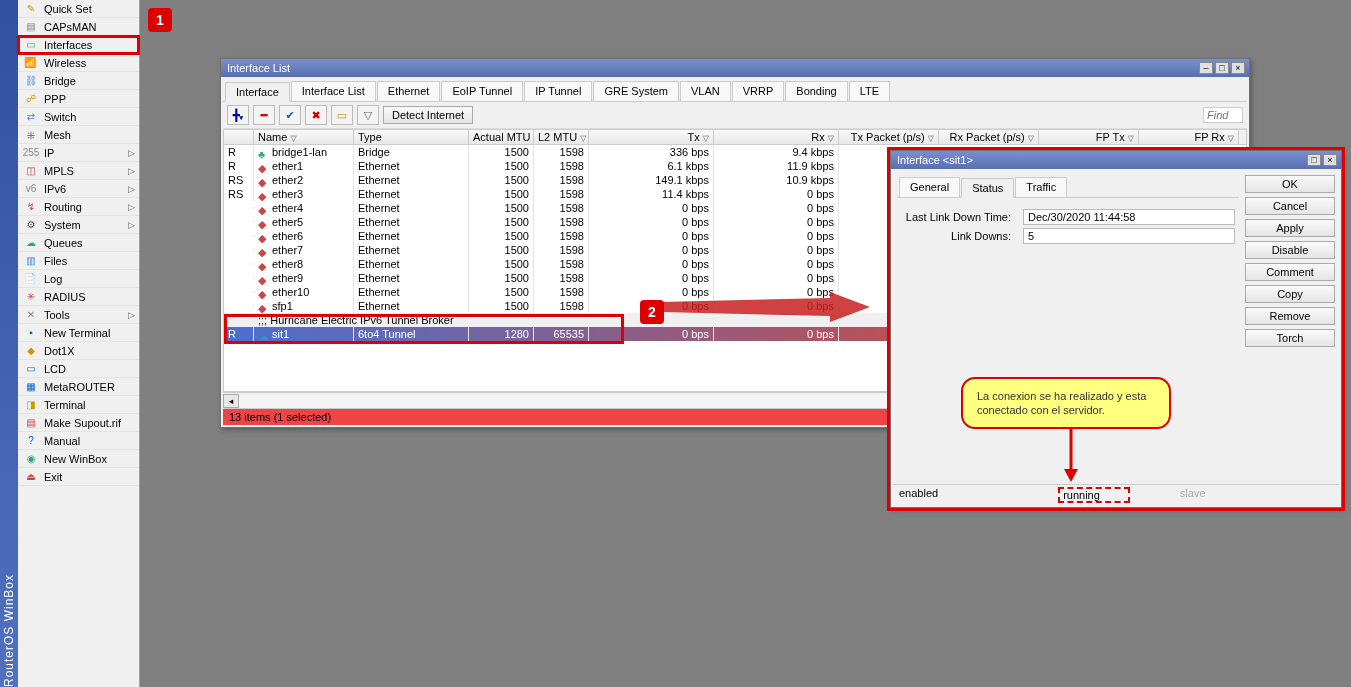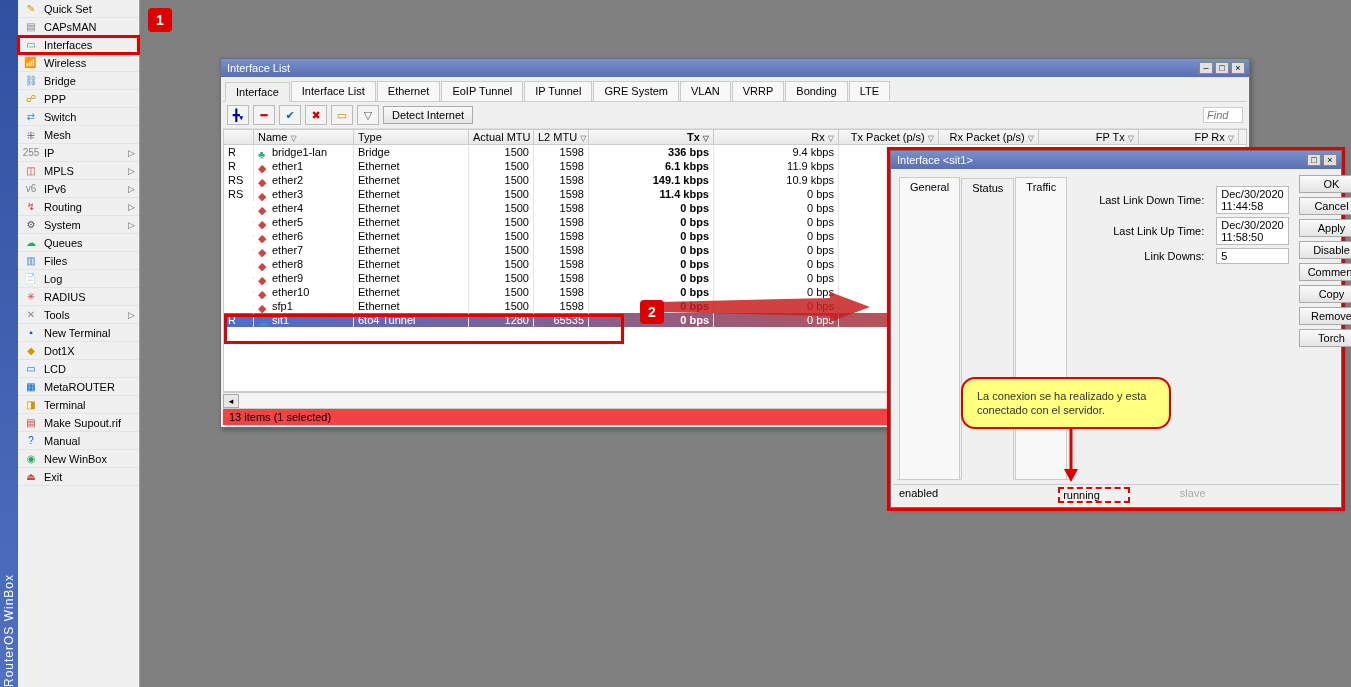--- a/index.html
+++ b/index.html
@@ -51,36 +51,36 @@
 .th .sort { font-size: 8px; color: #666; }
 .tbody { }
 .tr { display: flex; height: 14px; align-items: center; }
 .tr.selected { background: linear-gradient(to right, #4a6fd0, #c05050 70%, #d04040); color: #fff; }
 .tr.comment-row { background: #f0f0f0; font-style: normal; }
 .col-flag { width: 30px; }
 .col-name { width: 100px; }
 .col-type { width: 115px; }
 .col-mtu { width: 65px; text-align: right; }
 .col-l2 { width: 55px; text-align: right; }
-.col-tx { width: 125px; text-align: right; font-weight: bold; }
+.col-tx { width: 125px; text-align: right; }
 .col-rx { width: 125px; text-align: right; }
 .col-txp { width: 100px; text-align: right; }
 .col-rxp { width: 100px; text-align: right; }
 .col-fptx { width: 100px; text-align: right; }
 .col-fprx { width: 100px; text-align: right; }
 .ifc-icon { display: inline-block; width: 12px; height: 10px; margin-right: 2px; vertical-align: middle; }
 .ic-bridge { color: #3a7; }
 .ic-ether { color: #c44; }
 .ic-sit { color: #48c; }
 
 .statusbar { border-top: 1px solid #ccc; padding: 2px 6px; background: #ef4444; }
 
 
 .detail-body { display: flex; padding: 4px; gap: 6px; }
-.detail-left { flex: 1; display: flex; flex-direction: row; gap: 20px; }
+.detail-left { flex: 1; display: flex; flex-direction: column; }
 .detail-right { width: 90px; display: flex; flex-direction: column; gap: 4px; }
 .detail-right .btn { width: 100%; text-align: center; }
 .form-row { display: flex; align-items: center; margin: 3px 0; }
 .form-row label { width: 110px; text-align: right; margin-right: 12px; }
 .form-row .val { flex: 1; border: 1px solid #bbb; background: #fff; padding: 1px 4px; }
 .detail-status { display: flex; gap: 10px; padding: 2px 6px; border-top: 1px solid #ccc; font-size: 11px; }
 .status-running { border: 2px dashed #d00; padding: 0 28px 0 3px; }
 .status-slave { color: #aaa; }
 
 
@@ -421,20 +421,24 @@
               <div class="td col-type">Ethernet</div>
               <div class="td col-mtu">1500</div>
               <div class="td col-l2">1598</div>
               <div class="td col-tx">0 bps</div>
               <div class="td col-rx">0 bps</div>
               <div class="td col-txp"></div>
               <div class="td col-rxp"></div>
               <div class="td col-fptx"></div>
               <div class="td col-fprx"></div>
             </div>
+            <div class="tr comment-row">
+              <div class="td col-flag"></div>
+              <div class="td" style="flex:1;">;;; Hurricane Electric IPv6 Tunnel Broker</div>
+            </div>
             <div class="tr selected">
               <div class="td col-flag">R</div>
               <div class="td col-name"><span class="ifc-icon ic-sit">☁</span>sit1</div>
               <div class="td col-type">6to4 Tunnel</div>
               <div class="td col-mtu">1280</div>
               <div class="td col-l2">65535</div>
               <div class="td col-tx">0 bps</div>
               <div class="td col-rx">0 bps</div>
               <div class="td col-txp"></div>
               <div class="td col-rxp"></div>
@@ -474,24 +478,20 @@
         <div class="detail-left">
           <div class="tabs" id="detail-tabs">
               <span class="tab">General</span>
               <span class="tab active">Status</span>
               <span class="tab">Traffic</span>
             </div>
           <div style="padding:8px 4px;">
             <div class="form-row">
               <label>Last Link Down Time:</label>
               <div class="val">Dec/30/2020 11:44:58</div>
-            </div>
-            <div class="form-row">
-              <label>Last Link Up Time:</label>
-              <div class="val">Dec/30/2020 11:58:50</div>
             </div>
             <div class="form-row">
               <label>Link Downs:</label>
               <div class="val">5</div>
             </div>
           </div>
         </div>
         <div class="detail-right" id="detail-buttons">
             <button class="btn">OK</button>
             <button class="btn">Cancel</button>

